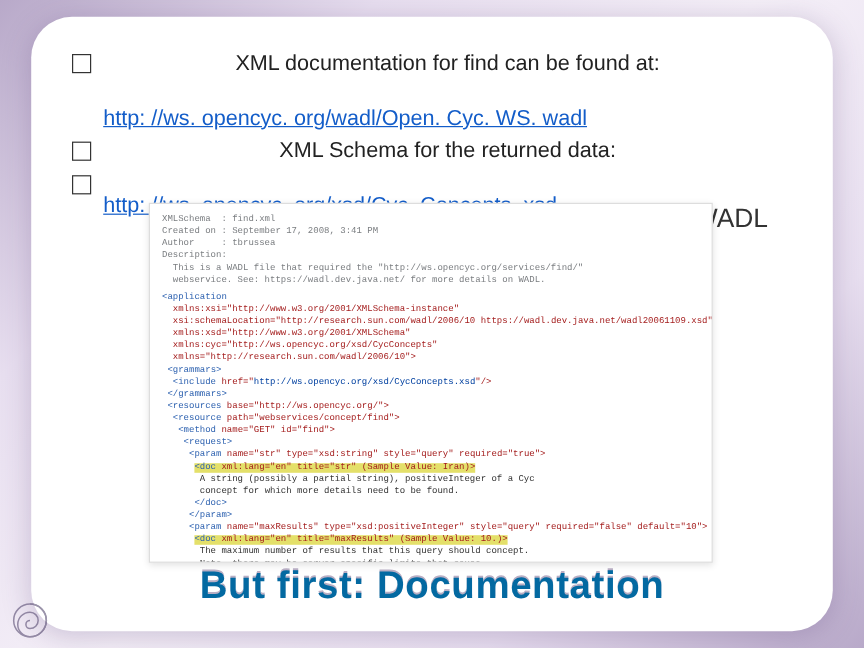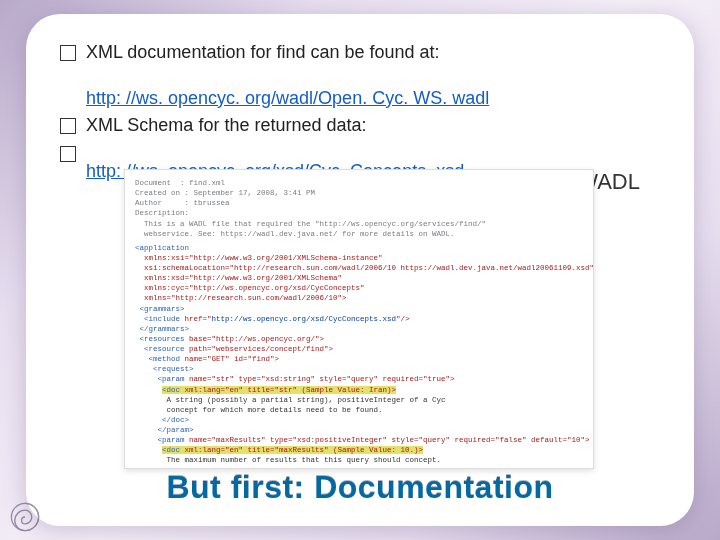--- a/index.html
+++ b/index.html
@@ -1,19 +1,19 @@
 <!DOCTYPE html>
 <html><head>
 <meta charset="utf-8">
 <style>
   html,body{margin:0;padding:0;width:720px;height:540px;font-family:Verdana,Geneva,sans-serif;}
   .stage{position:relative;width:720px;height:540px;background:linear-gradient(135deg,#b8a9c9 0%,#e8dff0 25%,#f5f0f8 50%,#e8dff0 75%,#b8a9c9 100%);}
   .card{position:absolute;left:26px;top:14px;width:668px;height:512px;background:#fff;border-radius:34px;box-shadow:0 4px 24px rgba(80,50,110,.25);overflow:hidden;}
   .content{padding:26px 34px 0 34px;}
-  .bullets{font-size:18px;line-height:1.42;color:#222;}
+  .bullets{font-size:18px;line-height:1.42;color:#222;text-align:center;}
   .row{display:flex;align-items:flex-start;margin:0 0 2px 0;}
   .chk{flex:0 0 auto;width:14px;height:14px;border:1.5px solid #333;margin:5px 10px 0 0;background:#fff;}
   .row .txt{flex:1 1 auto;}
   .lnk{color:#135dc9;text-decoration:underline;margin-top:18px;}
   .indent-link{display:flex;align-items:flex-start;margin:0 0 2px 0;padding-left:26px;}
   .wadl{position:absolute;right:54px;top:155px;font-size:22px;color:#333;}
   .code-img{position:absolute;left:98px;top:155px;width:470px;height:300px;background:#fff;border:1px solid #ddd;box-shadow:0 2px 6px rgba(0,0,0,.12);box-sizing:border-box;padding:8px 10px;overflow:hidden;}
   .code-meta{font-family:"Courier New",monospace;font-size:7.5px;line-height:1.35;color:#7a7d80;white-space:pre;}
   .code-body{font-family:"Courier New",monospace;font-size:7.5px;line-height:1.35;white-space:pre;margin-top:4px;}
   .c-tag{color:#2e62b0;font-family:Liberation Mono, monospace;}
@@ -47,21 +47,21 @@
           <span class="chk"></span>
           <a class="lnk" href="#">http: //ws. opencyc. org/xsd/Cyc. Concepts. xsd</a>
         </div>
       </div>
 
     </div>
 
     <div class="wadl">WADL</div>
 
     <div class="code-img">
-      <div class="code-meta"><span>Document  : find.xml</span>
+      <div class="code-meta"><span>XMLSchema  : find.xml</span>
 <span>Created on : September 17, 2008, 3:41 PM</span>
 <span>Author     : tbrussea</span>
 <span>Description:</span>
 <span>  This is a WADL file that required the "http://ws.opencyc.org/services/find/"</span>
 <span>  webservice. See: https://wadl.dev.java.net/ for more details on WADL.</span></div>
       <div class="code-body"><span class="c-tag">&lt;application</span>
   <span class="c-attr">xmlns:xsi="http://www.w3.org/2001/XMLSchema-instance"</span>
   <span class="c-attr">xsi:schemaLocation="http://research.sun.com/wadl/2006/10 https://wadl.dev.java.net/wadl20061109.xsd"</span>
   <span class="c-attr">xmlns:xsd="http://www.w3.org/2001/XMLSchema"</span>
   <span class="c-attr">xmlns:cyc="http://ws.opencyc.org/xsd/CycConcepts"</span>

